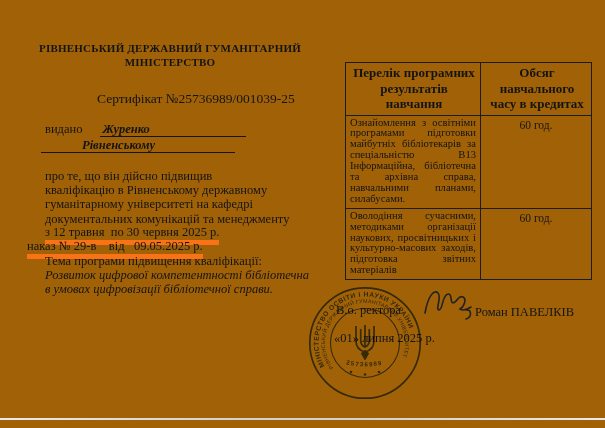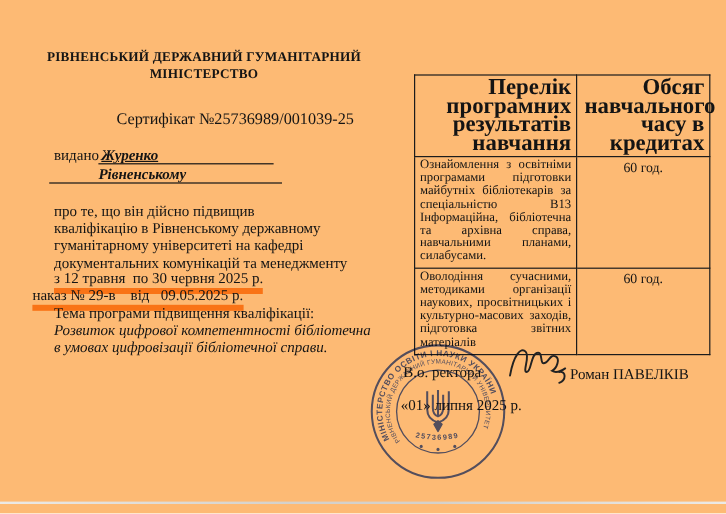--- a/index.html
+++ b/index.html
@@ -1,52 +1,52 @@
 <!DOCTYPE html>
 <html><head>
 <meta charset="utf-8">
 <style>
   html,body { margin:0; padding:0; background:#ffffff; }
   .page {
     position:relative; width:605px; height:428px; overflow:hidden;
-    background:#fdba74; color:#141414;
+    background:#a16207; color:#141414;
     font-family:"Liberation Serif", serif;
   }
   
   .univ-header {
     position:absolute; left:38px; top:41px; width:264px;
     text-align:center; font-weight:bold; font-size:11px; line-height:14px;
     letter-spacing:0.2px;
   }
   .cert-title {
     position:absolute; left:60px; top:91px; width:272px;
     text-align:center; font-size:13.5px;
   }
   .issued-block { position:absolute; left:45px; top:122px; width:262px; font-size:12.5px; }
   .name-row { height:15.5px; white-space:nowrap; }
   .uline { display:inline-block; border-bottom:1px solid #141414; vertical-align:bottom; height:15px; box-sizing:border-box; }
-  .u1 { width:146px; margin-left:0; padding-left:2px;text-decoration:underline; }
+  .u1 { width:146px; margin-left:18px; padding-left:2px; }
   .u2 { width:190px; margin-left:-4px; text-indent:37px; }
   .u3 { width:194px; margin-left:-4px; text-indent:41px; }
   .bold-ital { font-weight:bold; font-style:italic; }
   .body-par { position:absolute; left:45px; top:169px; width:260px; font-size:12.5px; line-height:14.2px; }
   .u-text { border-bottom:5px solid #f97316; padding-bottom:0.5px; }
   .pre { white-space:pre; }
   .period-line { position:absolute; left:45px; top:225px; font-size:12.5px; }
   .order-line  { position:absolute; left:27px; top:239px; font-size:12.5px; }
   .theme-label { position:absolute; left:45px; top:254px; font-size:12.5px; }
   .theme-text  { position:absolute; left:45px; top:268px; width:266px; font-size:12.5px; font-style:italic; line-height:14.2px; }
   
   .results-table {
     position:absolute; left:345px; top:62px; width:246px;
     border-collapse:collapse; table-layout:fixed;
   }
   .results-table th, .results-table td { border:1.4px solid #1c1c1c; vertical-align:top; }
   .results-table th {
-    font-size:19px; font-weight:bold; text-align:right;
+    font-size:13px; font-weight:bold; text-align:center;
     padding:2px 4px 3px 6px; line-height:15.5px;
   }
   td.result-cell {
     font-size:10.6px; line-height:10.9px; text-align:justify;
     padding:2px 4px 3px 4px;
   }
   td.hours-cell { font-size:11.5px; text-align:center; padding-top:3px; }
   tr.row-tall  td { height:85px; }
   tr.row-mid   td { height:50px; }
   tr.row-last  td { height:52px; }

